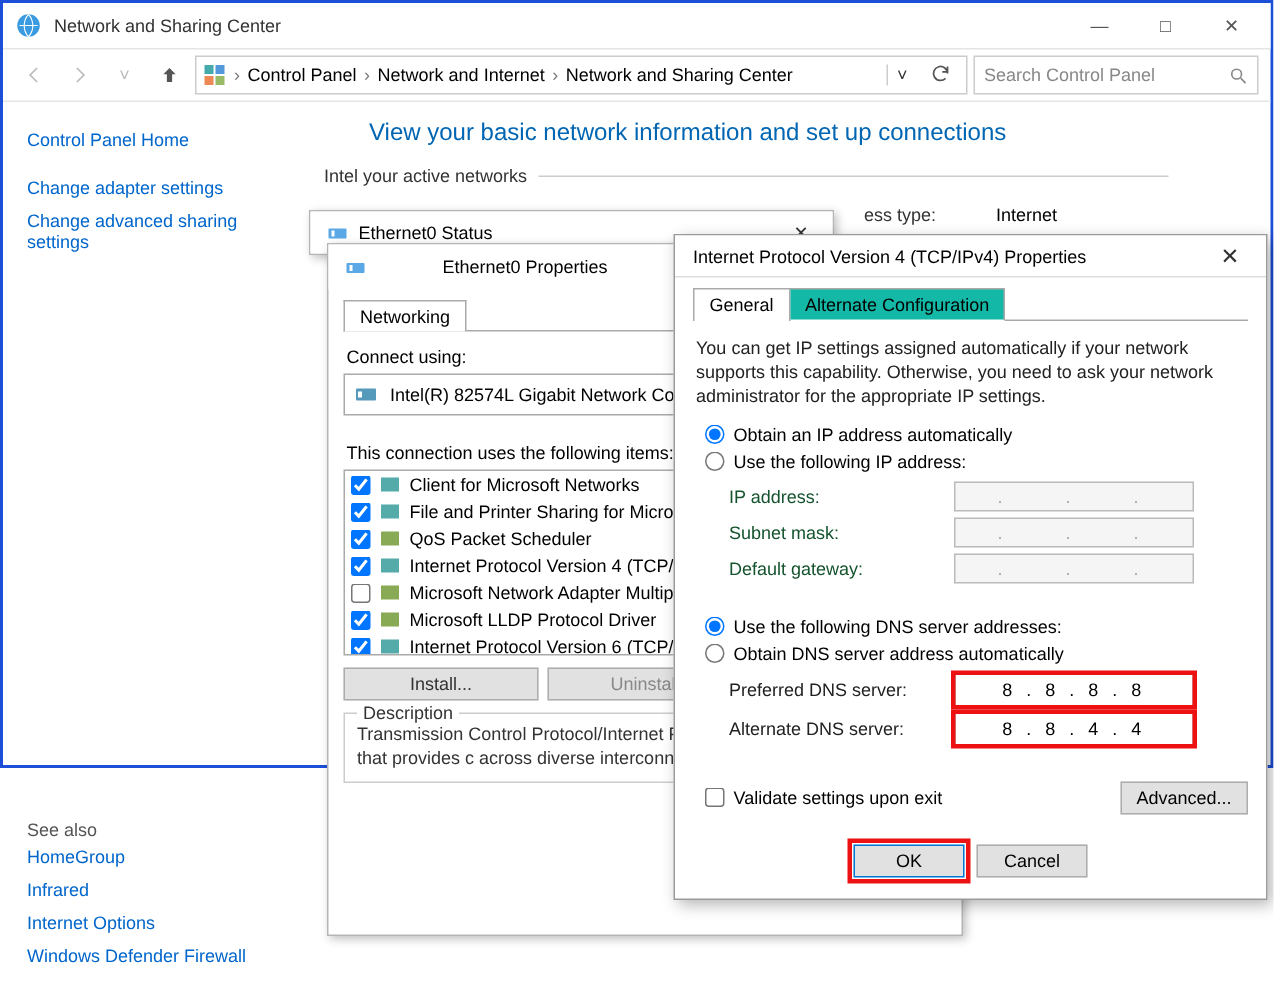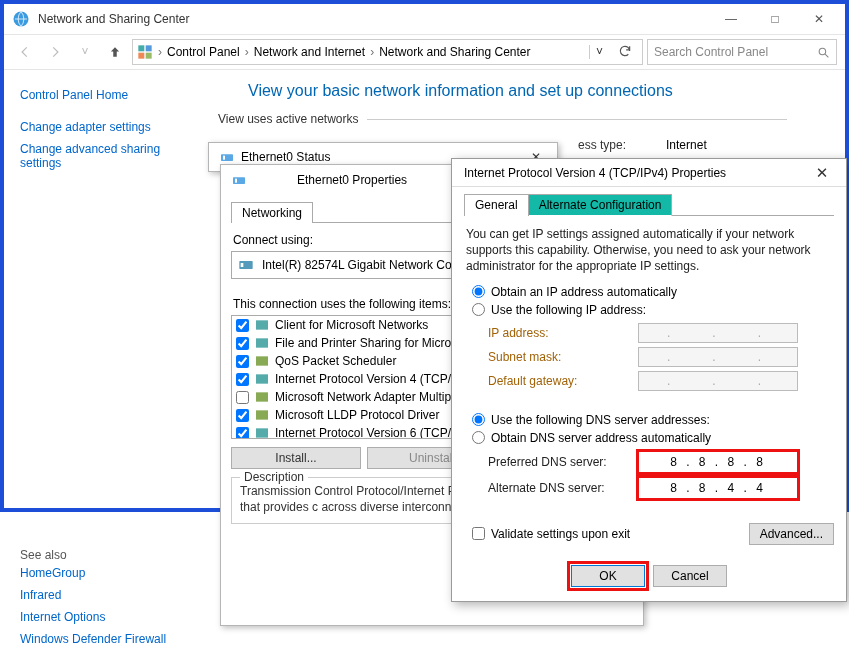--- a/index.html
+++ b/index.html
@@ -1,19 +1,19 @@
 <!DOCTYPE html>
 <html><head>
 <meta charset="utf-8">
 <style>
 * { box-sizing: border-box; font-family: "Segoe UI", Tahoma, sans-serif; font-size: 12px; margin: 0; padding: 0; }
 body { background: #fff; width: 849px; height: 664px; overflow: hidden; position: relative; }
 
 
-.outer-window { width: 849px; height: 512px; border: 4px solid #1d4ed8; background: #fff; position: relative; }
+.outer-window { width: 849px; height: 512px; border: 2px solid #1d4ed8; background: #fff; position: relative; }
 .titlebar { display: flex; align-items: center; height: 30px; padding: 0 4px; background: #fff; }
 .titlebar .app-icon { width: 18px; height: 18px; margin: 0 8px 0 4px; }
 .titlebar .title { flex: 1; color: #333; }
 .titlebar .winbtns { display: flex; }
 .titlebar .winbtn { width: 44px; height: 28px; display: flex; align-items: center; justify-content: center; color: #555; }
 
 
 .bcbar { display:flex; align-items:center; padding:4px 8px; gap:4px; border-top:1px solid #e5e5e5; border-bottom:1px solid #e5e5e5;}
 .bcbar .nav-arrow { width:26px; height:26px; display:flex; align-items:center; justify-content:center; color:#9a9a9a; }
 .bcbar .nav-arrow.enabled { color:#333; }
@@ -66,21 +66,21 @@
 .ipv4 { position:absolute; left:247px; top:16px; width:396px; height:444px; background:#fff; border:1px solid #9a9a9a; box-shadow:3px 3px 10px rgba(0,0,0,0.3); }
 .ipv4 .titlebar{height:28px; border-bottom:1px solid #ddd;}
 .ipv4 .close { margin-left:auto; width:40px; text-align:center; font-size:15px; color:#333; }
 .ipv4 .body { padding:6px 12px; }
 .ipv4 .tabhead .tab.alt { background:#14b8a6; border-bottom:1px solid #fff; }
 .ipv4 .info { color:#222; margin:10px 2px 10px 2px; line-height:1.35;}
 .radio-row { display:flex; align-items:center; gap:6px; margin:4px 0 4px 8px; }
 .radio-row input{width:13px;height:13px;}
 .ipgrid { margin:2px 0 6px 24px; }
 .ipgrid .r { display:flex; align-items:center; height:24px; }
-.ipgrid .r .lbl { width:150px; color:#a16207; }
+.ipgrid .r .lbl { width:150px; color:#14532d; }
 .ipgrid .r .ipfield { width:160px; height:20px; border:1px solid #bbb; background:#f5f5f5; display:flex; align-items:center; justify-content:center; letter-spacing:8px; color:#aaa;}
 .dns-section { margin-top:10px; padding:6px 0; position:relative; }
 .dns-section::before { content:""; position:absolute; left:0; right:0; top:0; }
 .dns-grid { margin:4px 0 0 24px; }
 .dns-grid .r { display:flex; align-items:center; height:26px; }
 .dns-grid .r .lbl { width:150px; color:#222; }
 .dns-grid .r .ipfield { width:160px; height:22px; border:1px solid #888; background:#fff; display:flex; align-items:center; justify-content:center; font-family:Liberation Sans, sans-serif; letter-spacing:3px;}
 .redbox { outline:3px solid #e11; outline-offset:-1px; }
 .validate-row { display:flex; align-items:center; gap:6px; margin:16px 0 0 8px;}
 .adv-btn { margin-left:auto; height:22px; padding:0 10px; background:#e1e1e1; border:1px solid #adadad;}
@@ -165,21 +165,21 @@
       <div style="height:350px"></div>
       <div class="seealso">See also</div>
       <a>HomeGroup</a>
       <a>Infrared</a>
       <a>Internet Options</a>
       <a>Windows Defender Firewall</a>
     </div>
 
     <div class="content">
       <h2>View your basic network information and set up connections</h2>
-      <div class="groupbox-label">View uses active networks</div>
+      <div class="groupbox-label">Intel your active networks</div>
       <div class="acc-row">
         <span class="lbl">ess type:</span>
         <span>Internet</span>
       </div>
     </div>
   </div>
 
   <div class="stack">
 
     <div class="eth-status">

